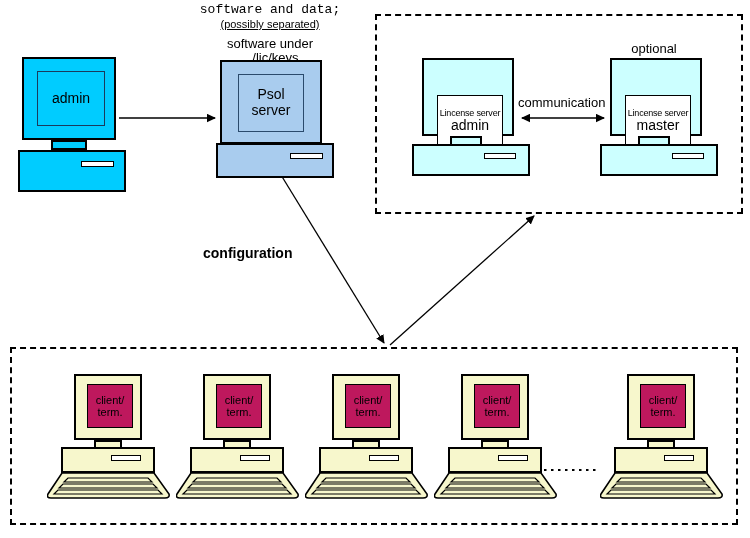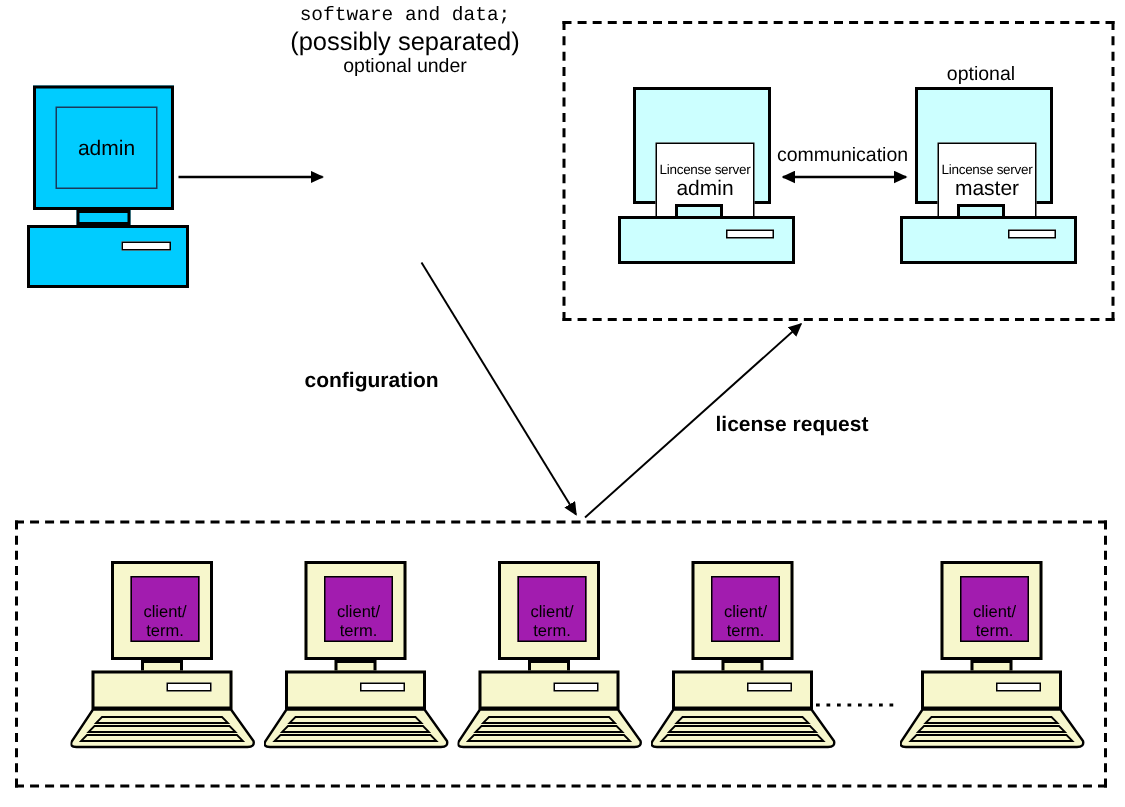--- a/index.html
+++ b/index.html
@@ -63,32 +63,32 @@
   .c-admin .monitor, .c-admin .neck, .c-admin .base { background: #00ccff; }
   .c-admin .screen { background: #00ccff; border-color: #1a3a5c; }
 
   .c-psol .monitor, .c-psol .neck, .c-psol .base { background: #a9ccee; }
   .c-psol .screen { background: #a9ccee; border-color: #2a4a6c; }
 
   .c-lic .monitor, .c-lic .neck, .c-lic .base { background: #ccffff; }
   .c-lic .screen { background: #ffffff; border-color: #000000; margin-top: 24px; }
 
   .c-client .monitor, .c-client .neck, .c-client .base { background: #f7f7cc; }
-  .c-client .screen { background: #a21caf; border-color: #000000; justify-content: flex-end; }
+  .c-client .screen { background: #be185d; border-color: #000000; }
 
   
   .caption {
     position: absolute;
     text-align: center;
     color: #000000;
     white-space: pre;
     line-height: 1.18;
   }
   .cap-lg { font-size: 13px; }
-  .cap-sm { font-size: 17px; }
+  .cap-sm { font-size: 11px; text-decoration: underline; }
   .flow-label {
     position: absolute;
     font-size: 14px;
     font-weight: bold;
     color: #000000;
     white-space: nowrap;
   }
   .comm-label {
     position: absolute;
     font-size: 13px;
@@ -141,39 +141,51 @@
       <line x1="390" y1="345" x2="534" y2="216" stroke="#000000" stroke-width="1.3" marker-end="url(#arrowEnd)"></line>
     </g>
 
     <g>
       <line x1="530" y1="470" x2="600" y2="470" stroke="#000000" stroke-width="2" stroke-dasharray="2.5,4.5" stroke-linecap="butt"></line>
     </g>
   </svg>
 
   <div class="caption cap-lg" style="left:185px; top:2px; width:170px;font-family:Liberation Mono, monospace;">software and data;</div>
   <div class="caption cap-sm" style="left:185px; top:18px; width:170px;">(possibly separated)</div>
-  <div class="caption cap-lg" style="left:185px; top:36px; width:170px;">optional under</div>
+  <div class="caption cap-lg" style="left:185px; top:36px; width:170px;">software under</div>
+  <div class="caption cap-lg" style="left:185px; top:50px; width:170px;">.../lic/keys</div>
   <div class="caption cap-lg" style="left:596px; top:41px; width:116px;">optional</div>
 
   <div class="flow-label" style="left:203px; top:245px;">configuration</div>
-  <div class="flow-label" style="left:477px; top:274px;">license request</div>
   <div class="comm-label" style="left:518px; top:95px;">communication</div>
 
   <div class="computer c-admin" style="left:18px; top:57px; width:108px; height:120px;">
     <div class="monitor" style="left:4px; top:0px; width:94px; height:83px;">
       <div class="screen" style="left:13px; top:12px; width:68px; height:55px;">
         <span class="screen-blue">admin</span>
       </div>
     </div>
     <div class="neck" style="left:33px; top:83px; width:36px; height:10px;"></div>
     <div class="base" style="left:0px; top:93px; width:108px; height:42px;">
       <div class="slot" style="left:61px; top:9px; width:33px; height:6px;"></div>
     </div>
   </div>
 
+  <div class="computer c-psol" style="left:216px; top:60px; width:118px; height:118px;">
+    <div class="monitor" style="left:4px; top:0px; width:102px; height:84px;">
+      <div class="screen" style="left:16px; top:12px; width:66px; height:58px;">
+        <span class="screen-blue">Psol</span>
+        <span class="screen-blue">server</span>
+      </div>
+    </div>
+    <div class="neck" style="left:34px; top:84px; width:36px; height:10px;"></div>
+    <div class="base" style="left:0px; top:83px; width:118px; height:35px;">
+      <div class="slot" style="left:72px; top:8px; width:33px; height:6px;"></div>
+    </div>
+  </div>
 
   <div class="computer c-lic" style="left:412px; top:58px; width:118px; height:118px;">
     <div class="monitor" style="left:10px; top:0px; width:92px; height:78px;">
       <div class="screen" style="left:13px; top:11px; width:66px; height:52px;">
         <span class="screen-title">Lincense server</span>
         <span class="screen-main">admin</span>
       </div>
     </div>
     <div class="neck" style="left:38px; top:78px; width:32px; height:10px;"></div>
     <div class="base" style="left:0px; top:86px; width:118px; height:32px;">

